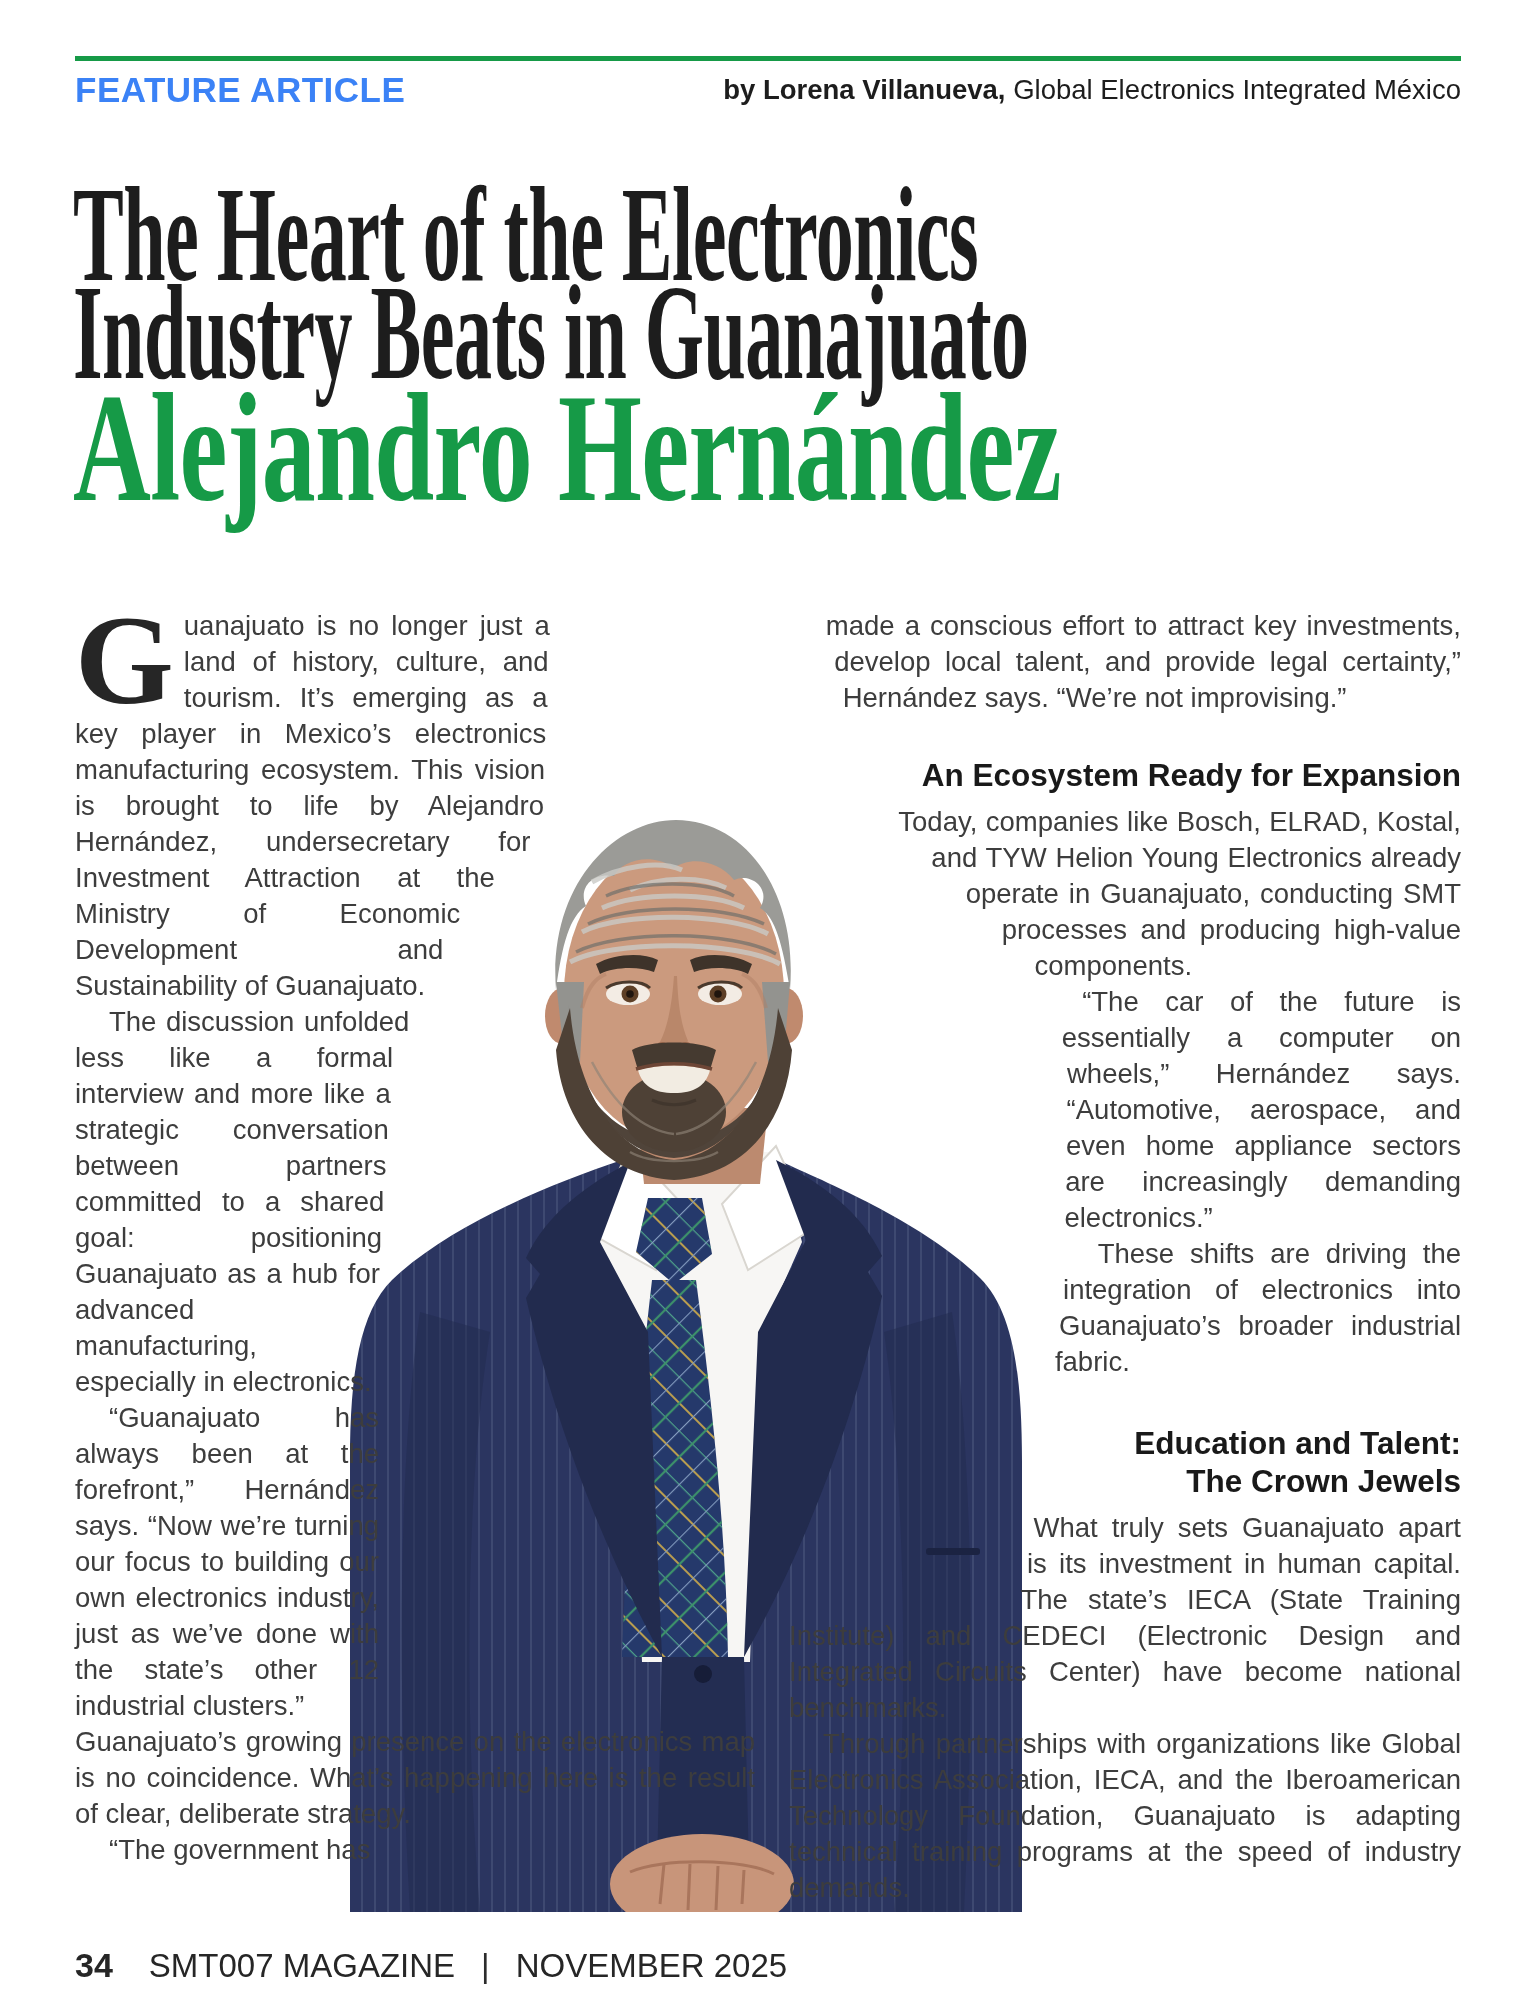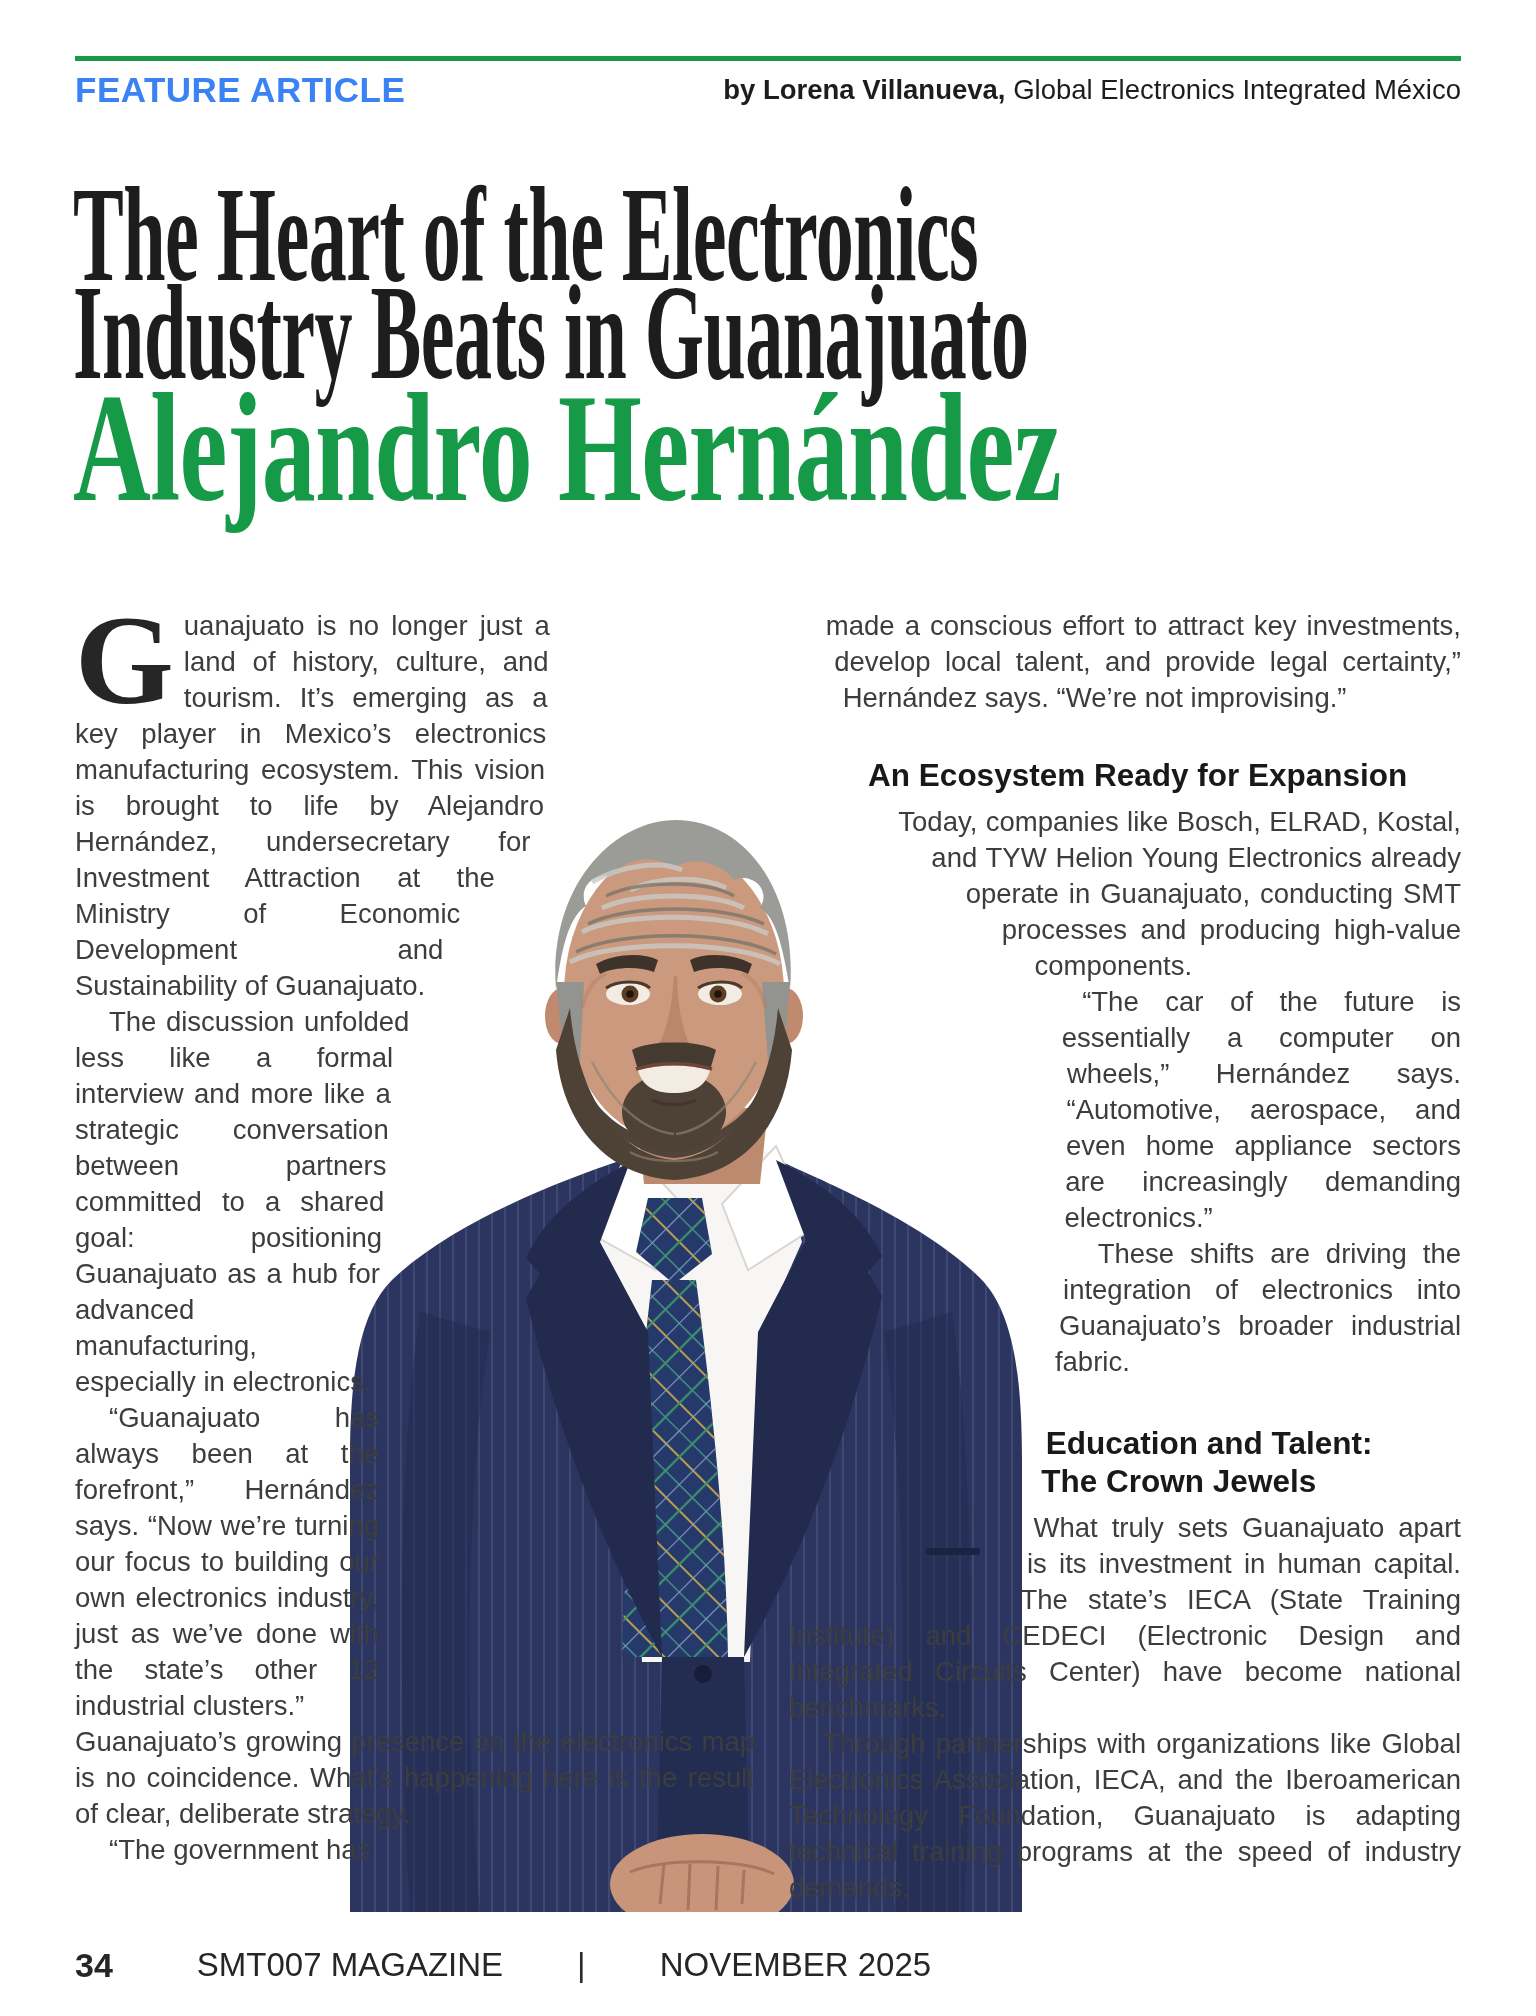--- a/index.html
+++ b/index.html
@@ -35,21 +35,21 @@
     position:absolute;left:75px;top:608px;width:1386px;height:1340px;
     display:flex;gap:34px;z-index:2;
   }
   .col{font-size:27.5px;line-height:36px;text-align:justify;hyphens:auto;-webkit-hyphens:auto;}
   .col-left{width:680px;}
   .col-right{width:672px;}
   .col p{margin:0;}
   .col p.indent{text-indent:34px;}
   .subhead{
     font-weight:800;color:#191919;font-size:31.5px;line-height:38px;
-    margin:44px 0 10px 0;text-align:left;white-space:pre-line;hyphens:none;
+    margin:44px 0 10px 0;text-align:right;white-space:pre-line;hyphens:none;
   }
   .subhead.first{margin-top:40px;}
   .dropcap{
     float:left;font-family:"Liberation Serif",serif;font-weight:700;
     font-size:127px;line-height:76px;color:#262626;
     padding:14px 10px 0 0;
   }
   
   .photo-spacer-left{
     float:right;width:400px;height:1085px;margin-top:215px;
@@ -59,21 +59,21 @@
   .photo-spacer-right{
     float:left;width:300px;height:975px;margin-top:327px;
     shape-outside:polygon(0 0,12px 0,40px 120px,72px 215px,150px 300px,230px 380px,262px 465px,258px 665px,235px 865px,215px 975px,0 975px);
     shape-margin:16px;
   }
   
   .portrait{position:absolute;left:330px;top:812px;width:712px;height:1100px;z-index:1;pointer-events:none;}
   
   .footer{
     position:absolute;left:75px;top:1946px;font-size:33px;color:#262626;
-    display:flex;align-items:flex-start;white-space:nowrap;gap:48px;
+    display:flex;align-items:center;white-space:nowrap;
   }
   .footer .pg{font-weight:800;font-size:34px;margin-right:36px;}
   .footer .sep{margin:0 26px;color:#2c2c2c;}
 </style>
 </head>
 <body>
 
 <div class="page">
 
   <div class="top-rule"></div>

